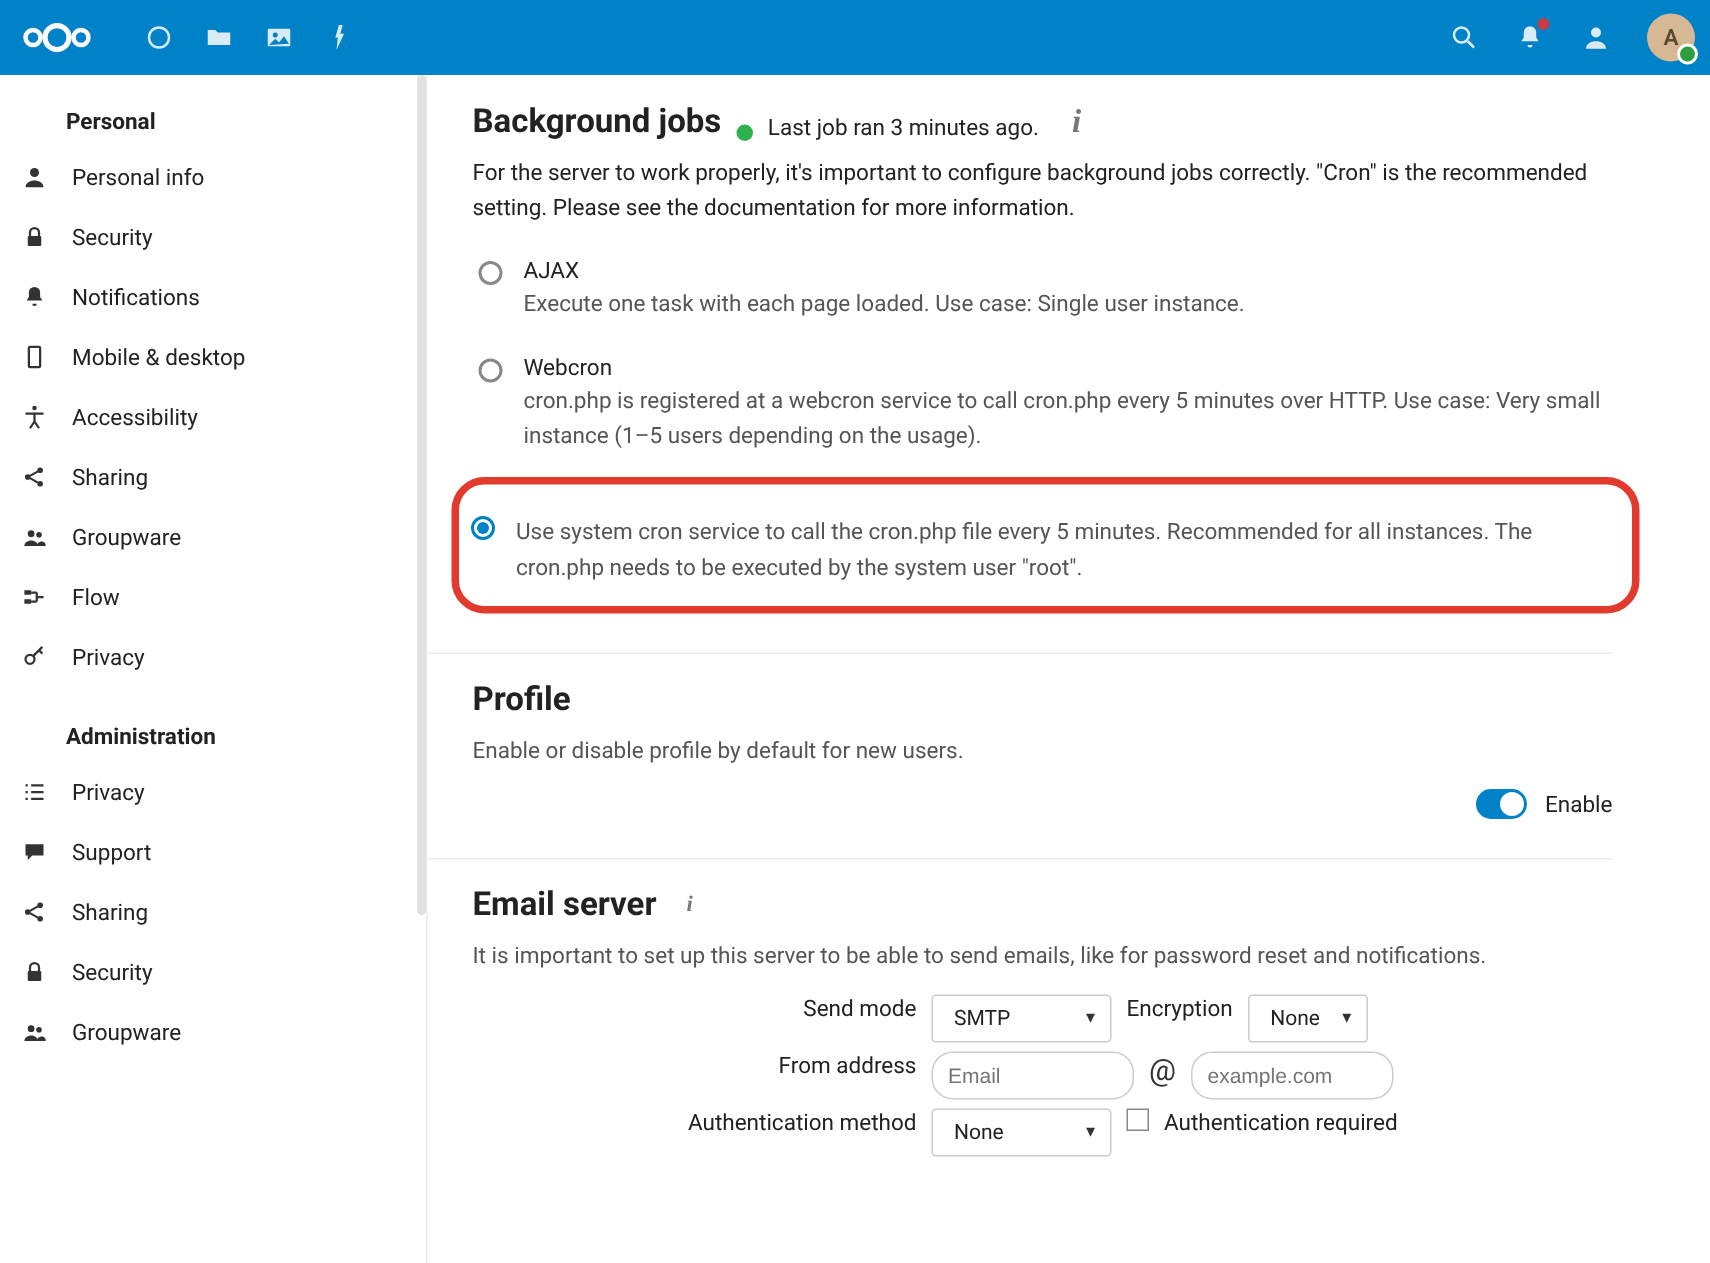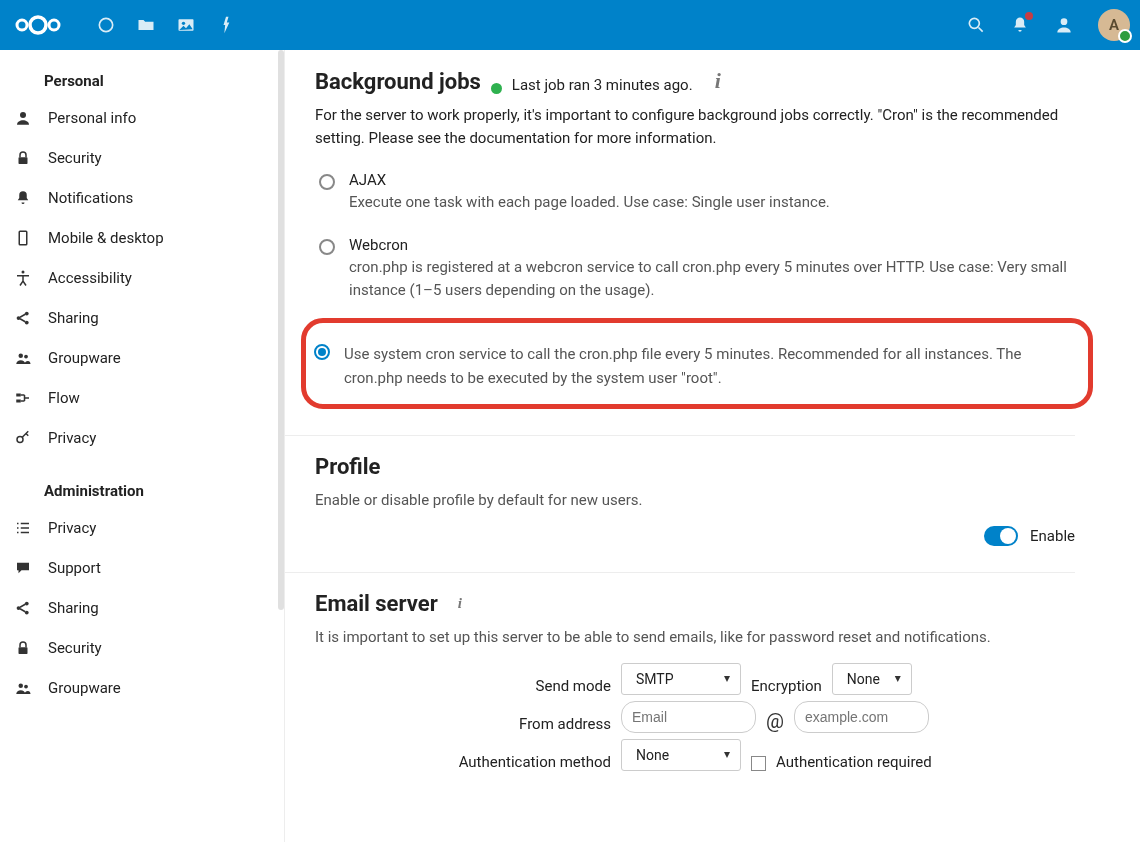--- a/index.html
+++ b/index.html
@@ -34,21 +34,21 @@
 .radio-row { display: flex; gap: 14px; padding: 6px 0 16px 4px; align-items: flex-start; }
 .radio { width: 16px; height: 16px; border: 2px solid #888; border-radius: 50%; margin-top: 3px; flex-shrink: 0; position: relative; }
 .radio.checked { border-color: #0082c9; }
 .radio.checked::after { content: ""; position: absolute; top: 2px; left: 2px; width: 8px; height: 8px; border-radius: 50%; background: #0082c9; }
 .radio-body .rlabel { font-size: 15px; }
 .radio-body .rdesc { color: #555; font-size: 15px; line-height: 1.55; margin-top: 2px; }
 .highlight-box { border: 5px solid #e23b2e; border-radius: 22px; padding: 12px 12px 14px 4px; margin-left: -14px; margin-right: -18px; }
 .toggle-row { display: flex; align-items: center; gap: 12px; margin-top: 14px; justify-content: flex-end; }
 .toggle { width: 34px; height: 20px; background: #0082c9; border-radius: 10px; position: relative; cursor: pointer; }
 .toggle::after { content: ""; position: absolute; top: 2px; right: 2px; width: 16px; height: 16px; background: #fff; border-radius: 50%; }
-.form-row { display: flex; align-items: flex-end; gap: 10px; margin: 6px 0; justify-content: flex-start; }
+.form-row { display: flex; align-items: flex-start; gap: 10px; margin: 6px 0; justify-content: flex-start; }
 .form-label { width: 296px; text-align: right; color: #222; }
 .selectish { border: 1px solid #ccc; border-radius: 3px; padding: 7px 28px 7px 14px; min-width: 120px; font-size: 14px; position: relative; background: #fff; cursor: pointer; }
 .selectish::after { content: "▾"; position: absolute; right: 10px; top: 7px; color: #333; font-size: 12px; }
 .txtinput { border: 1px solid #ccc; border-radius: 14px; padding: 7px 10px; font-size: 14px; width: 135px; color: #888; }
 .at { font-size: 20px; color: #333; }
 .cbx { width: 15px; height: 15px; border: 1px solid #888; display: inline-block; vertical-align: middle; }
 .email-sec-title { display:flex; align-items:center; gap:8px; }
 </style>
 </head>
 <body>

